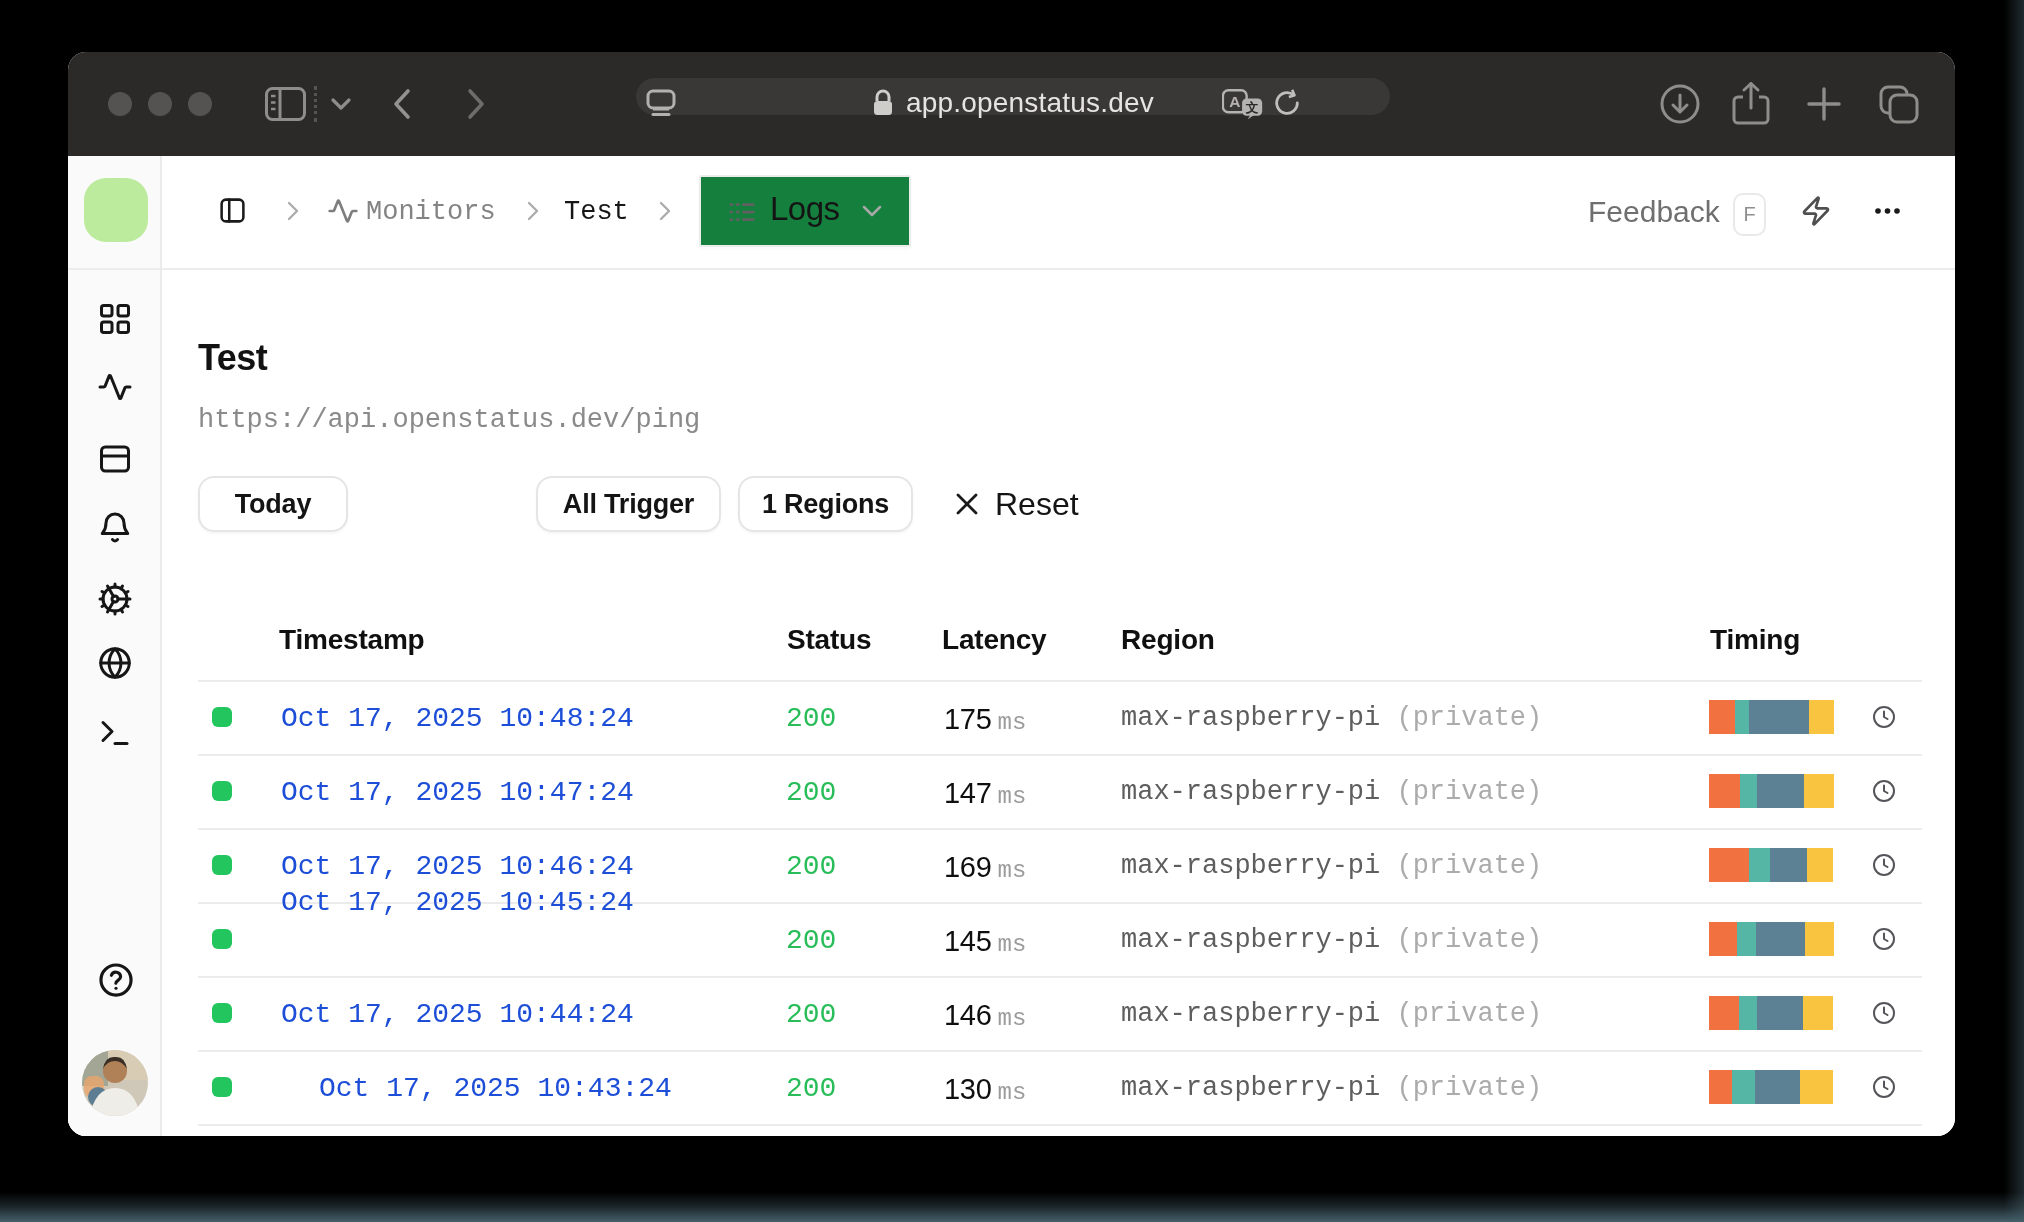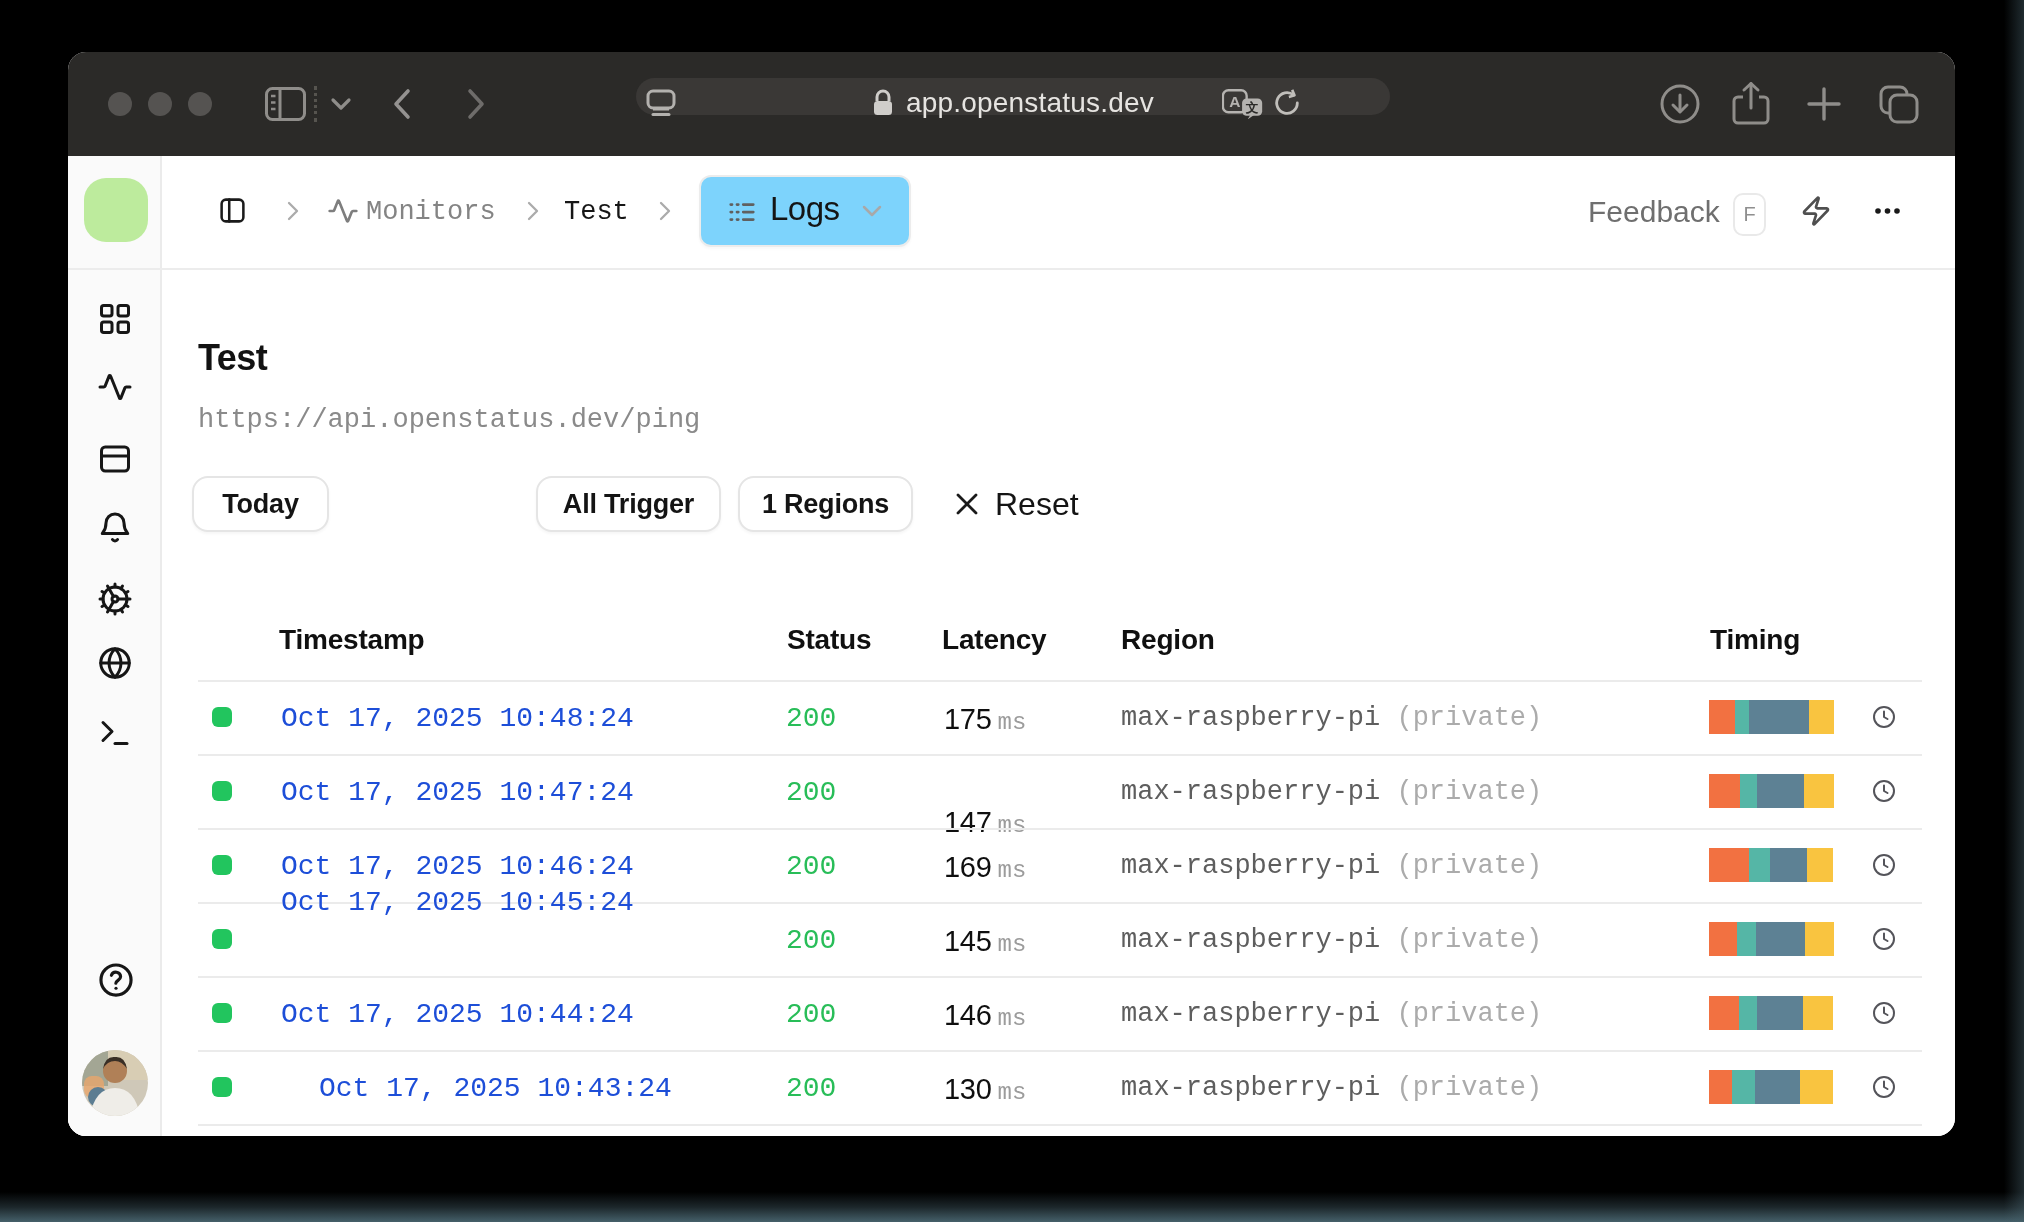--- a/index.html
+++ b/index.html
@@ -24,21 +24,21 @@
   #app { position:absolute; left:0; top:104px; width:100%; height:980px; background:#fff; }
   #sidebar { position:absolute; left:0; top:0; width:94px; height:980px; background:#fafafa;
     border-right:2px solid #ebebeb; }
   #avatar-green { position:absolute; left:16px; top:22px; width:64px; height:64px; border-radius:22px;
     background:#bdeb9d; }
   #hdr-border { position:absolute; left:0; top:216px; width:1887px; height:2px; background:#ececec; }
   .sico { position:absolute; left:29px; }
   
   .crumb { position:absolute; top:104px; height:112px; display:flex; align-items:center; }
   #logsbtn { position:absolute; left:631px; top:123px; width:212px; height:72px; border:2px solid #ececec;
-    border-radius:12px; background:#7dd3fc; box-shadow:0 2px 3px rgba(0,0,0,0.03); }
+    border-radius:2px; background:#15803d; box-shadow:0 2px 3px rgba(0,0,0,0.03); }
   
   #h1test { position:absolute; left:130px; top:285px; font-size:36px; font-weight:700; color:#121212;
     letter-spacing:-0.5px; }
   #urlline { position:absolute; left:130px; top:353px; font-size:27px; color:#8a8a8a; letter-spacing:0; }
   .fbtn { position:absolute; top:424px; height:56px; border:2px solid #e5e5e5; border-radius:16px;
     background:#fff; box-shadow:0 2px 3px rgba(0,0,0,0.04); display:flex; align-items:center;
     justify-content:center; font-size:27px; font-weight:600; color:#141414; letter-spacing:-0.2px; }
   .thead { position:absolute; font-size:28px; font-weight:600; color:#101010; letter-spacing:-0.2px; }
   .divline { position:absolute; left:130px; width:1724px; height:2px; background:#ebebeb; }
   .gsq { position:absolute; left:144px; width:20px; height:20px; border-radius:6px; background:#22c55e; }
@@ -239,21 +239,21 @@
       <path d="M4 14a1 1 0 0 1-.78-1.63l9.9-10.2a.5.5 0 0 1 .86.46l-1.92 6.02A1 1 0 0 0 13 10h7a1 1 0 0 1 .78 1.63l-9.9 10.2a.5.5 0 0 1-.86-.46l1.92-6.02A1 1 0 0 0 11 14z"></path>
     </svg>
     <svg class="cicon" style="left:1804px; top:153px" width="32" height="12" viewBox="0 0 32 12">
       <circle cx="6" cy="6" r="2.8" fill="#1a1a1a"></circle>
       <circle cx="15.5" cy="6" r="2.8" fill="#1a1a1a"></circle>
       <circle cx="25" cy="6" r="2.8" fill="#1a1a1a"></circle>
     </svg>
 
   <div id="h1test">Test</div>
   <div id="urlline" class="mono">https://api.openstatus.dev/ping</div>
-  <div class="fbtn" style="left:124px; width:137px;">Today</div>
+  <div class="fbtn" style="left:130px; width:150px;">Today</div>
   <div class="fbtn" style="left:468px; width:185px;">All Trigger</div>
   <div class="fbtn" style="left:670px; width:175px;">1 Regions</div>
   <svg class="cicon" style="left:886px; top:439px" width="26" height="26" viewBox="0 0 26 26">
     <line x1="4" y1="4" x2="22" y2="22" stroke="#1a1a1a" stroke-width="2.8" stroke-linecap="round"></line>
     <line x1="22" y1="4" x2="4" y2="22" stroke="#1a1a1a" stroke-width="2.8" stroke-linecap="round"></line>
   </svg>
   <div style="position:absolute; left:927px; top:424px; height:56px; display:flex; align-items:center; font-size:32px; font-weight:500; color:#141414;">Reset</div>
   <div class="thead" style="left:211px; top:572px;">Timestamp</div>
   <div class="thead" style="left:719px; top:572px;">Status</div>
   <div class="thead" style="left:874px; top:572px;">Latency</div>
@@ -272,21 +272,21 @@
       <span style="width:25px; background:#f9c440;"></span>
     </div>
   <svg class="cicon" style="left:1804px; top:653px" width="24" height="24" viewBox="0 0 24 24" fill="none" stroke="#54545a" stroke-width="2" stroke-linecap="round" stroke-linejoin="round">
     <circle cx="12" cy="12" r="10"></circle>
       <polyline points="12,6.5 12,12 15.5,14"></polyline>
   </svg>
   <div class="divline" style="top:702px;"></div>
   <div class="gsq" style="top:729px;"></div>
   <div class="ts mono" style="top:725px;">Oct 17, 2025 10:47:24</div>
   <div class="code200 mono" style="top:725px;">200</div>
-  <div class="lat" style="top:725px;margin-top:29px;">147<span class="ms">ms</span></div>
+  <div class="lat" style="top:725px;">147<span class="ms">ms</span></div>
   <div class="reg mono" style="top:725px;">max-raspberry-pi<span class="priv"> (private)</span></div>
   <div class="bar" style="top:722px;">
       <span style="width:31px; background:#f27141;"></span>
       <span style="width:17px; background:#55b6a6;"></span>
       <span style="width:47px; background:#5d8194;"></span>
       <span style="width:30px; background:#f9c440;"></span>
     </div>
   <svg class="cicon" style="left:1804px; top:727px" width="24" height="24" viewBox="0 0 24 24" fill="none" stroke="#54545a" stroke-width="2" stroke-linecap="round" stroke-linejoin="round">
     <circle cx="12" cy="12" r="10"></circle>
       <polyline points="12,6.5 12,12 15.5,14"></polyline>

